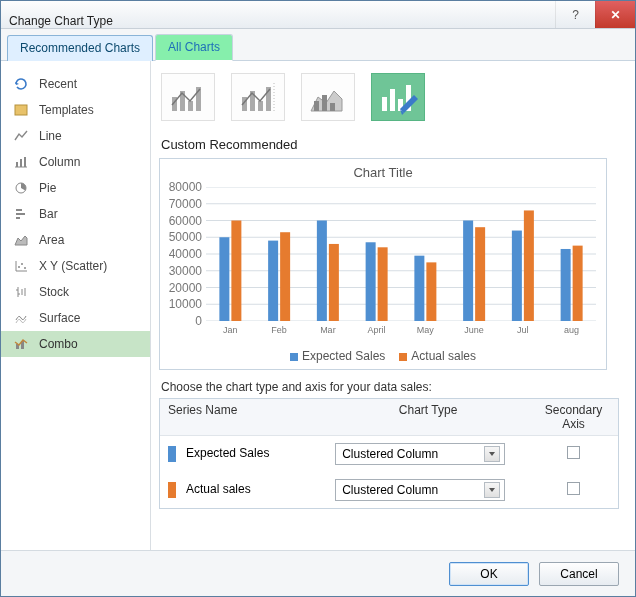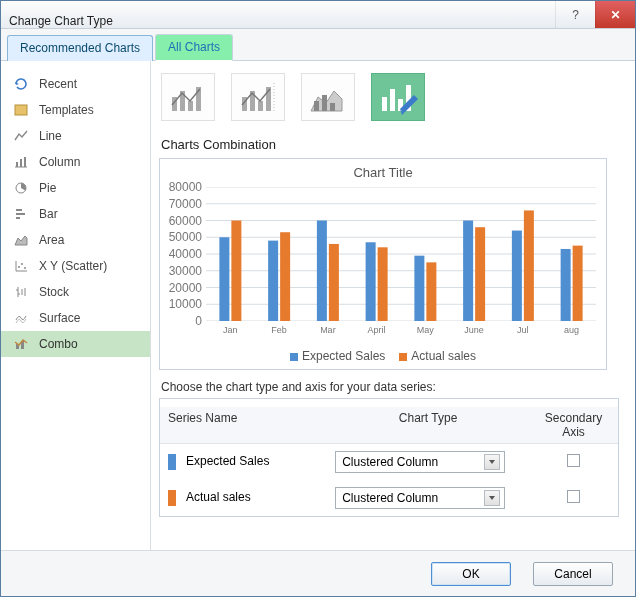--- a/index.html
+++ b/index.html
@@ -29,33 +29,33 @@
   .preview-title { text-align:center; color:#555; padding:6px 0 2px; font-size:13px;}
   .plot { position:absolute; left:46px; right:10px; top:28px; bottom:48px; }
   .yaxis { position:absolute; left:4px; top:28px; bottom:48px; width:40px; }
   .ytick { position:absolute; right:2px; font-size:12px; color:#777; transform:translateY(50%);}
   .xaxis { position:absolute; left:46px; right:10px; bottom:30px; height:14px; display:flex; }
   .xlab { flex:1; text-align:center; font-size:9px; color:#777; }
   .legend { position:absolute; left:0; right:0; bottom:6px; display:flex; gap:14px; justify-content:center; font-size:9px; color:#555;}
   .legend .sw { width:8px; height:8px; display:inline-block; margin-right:4px; vertical-align:middle;}
   .instr { padding:10px 2px 4px; color:#333; }
   .grid-table { border:1px solid #c7d4e0; }
-  .gt-head { display:flex; background:#f5f7fa; border-bottom:1px solid #e0e5ea;margin-top:8px; }
+  .gt-head { display:flex; background:#f5f7fa; border-bottom:1px solid #e0e5ea; }
   .gt-head > div { padding:4px 8px; color:#333; }
   .col-name { width:190px; }
   .col-type { width:230px; text-align:center;}
   .col-axis { width:100px; text-align:center; }
   .gt-row { display:flex; align-items:center; height:36px; }
   .gt-row > div { padding:4px 8px; }
   .sw-blue { background:#4f8fd1; width:8px; height:16px; display:inline-block; margin-right:10px; vertical-align:middle;}
   .sw-orange { background:#e67b2e; width:8px; height:16px; display:inline-block; margin-right:10px; vertical-align:middle;}
   .combo { width:170px; height:22px; border:1px solid #a8b0b8; background:#fff; display:flex; align-items:center; justify-content:space-between; padding:0 4px 0 6px; }
   .combo .arr { width:16px; height:16px; background:linear-gradient(#f6f6f6,#e0e0e0); border:1px solid #b5bcc3; display:flex; align-items:center; justify-content:center;}
   .chk { width:13px; height:13px; border:1px solid #9aa3ab; display:inline-block; background:#fff;}
-  .footer { height:46px; border-top:1px solid #d4dbe1; display:flex; align-items:center; justify-content:flex-end; gap:22px; padding:0 22px; background:#f4f6f8;}
+  .footer { height:46px; border-top:1px solid #d4dbe1; display:flex; align-items:center; justify-content:flex-end; gap:10px; padding:0 16px; background:#f4f6f8;}
   .btn { min-width:80px; height:24px; border:1px solid #9aa6b1; background:linear-gradient(#fefefe,#e7ecf1); border-radius:2px; display:flex; align-items:center; justify-content:center;}
   .btn.primary { border-color:#4f8fd1; box-shadow:0 0 0 1px #cfe3f7 inset;}
   svg { display:block; }
 </style>
 </head>
 <body>
 
 <div class="window">
 
   <div class="titlebar">
@@ -221,21 +221,21 @@
               <rect x="4" y="18" width="5" height="14" fill="#fff"></rect>
               <rect x="12" y="10" width="5" height="22" fill="#fff"></rect>
               <rect x="20" y="20" width="5" height="12" fill="#fff"></rect>
               <rect x="28" y="6" width="5" height="26" fill="#fff"></rect>
               <path d="M22 30 L36 16 L40 20 L26 34 Z" fill="#3b7bc9"></path>
               <path d="M22 30 L24 36 L26 34 Z" fill="#3b7bc9"></path>
             </svg>
         </div>
       </div>
 
-      <div class="h2">Charts Combination</div>
+      <div class="h2">Custom Recommended</div>
 
       <div class="preview">
         <div class="preview-title">Chart Title</div>
         <div class="yaxis" id="yaxis">
             <div class="ytick" style="bottom: 0%;">0</div>
             <div class="ytick" style="bottom: 12.5%;">10000</div>
             <div class="ytick" style="bottom: 25%;">20000</div>
             <div class="ytick" style="bottom: 37.5%;">30000</div>
             <div class="ytick" style="bottom: 50%;">40000</div>
             <div class="ytick" style="bottom: 62.5%;">50000</div>
@@ -281,21 +281,21 @@
             <div class="xlab">June</div>
             <div class="xlab">Jul</div>
             <div class="xlab">aug</div>
           </div>
         <div class="legend">
           <span><span class="sw" style="background:#4f8fd1"></span><span>Expected Sales</span></span>
           <span><span class="sw" style="background:#e67b2e"></span><span>Actual sales</span></span>
         </div>
       </div>
 
-      <div class="instr">Choose the chart type and axis for your data series:</div>
+      <div class="instr">Choose the chart type and axis for your data sales:</div>
 
       <div class="grid-table">
         <div class="gt-head">
           <div class="col-name">Series Name</div>
           <div class="col-type">Chart Type</div>
           <div class="col-axis">Secondary Axis</div>
         </div>
         <div class="gt-row">
           <div class="col-name">
             <span class="sw-blue"></span><span>Expected Sales</span>

